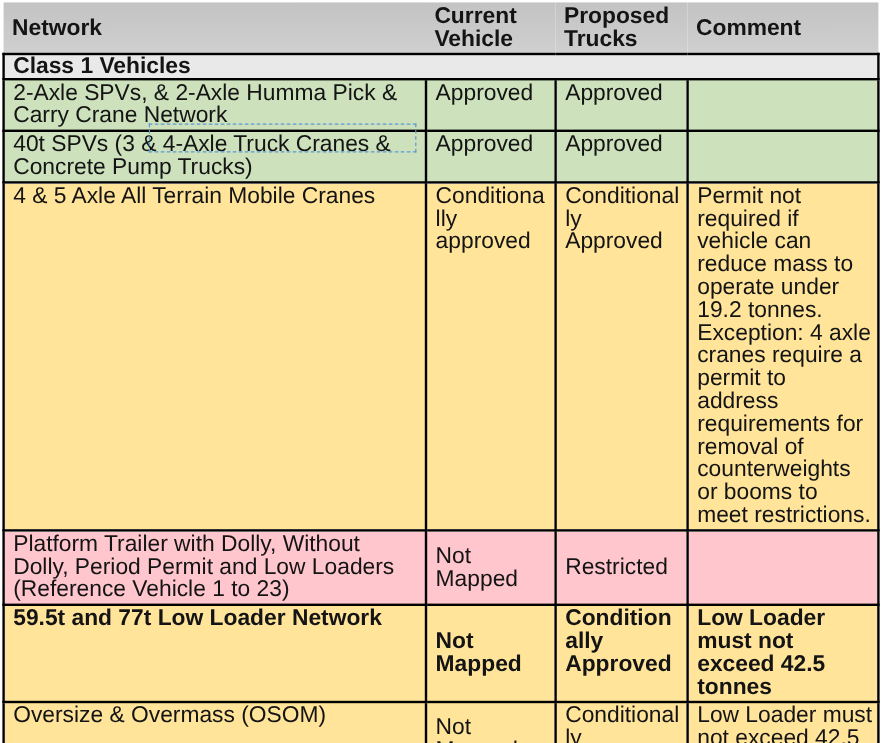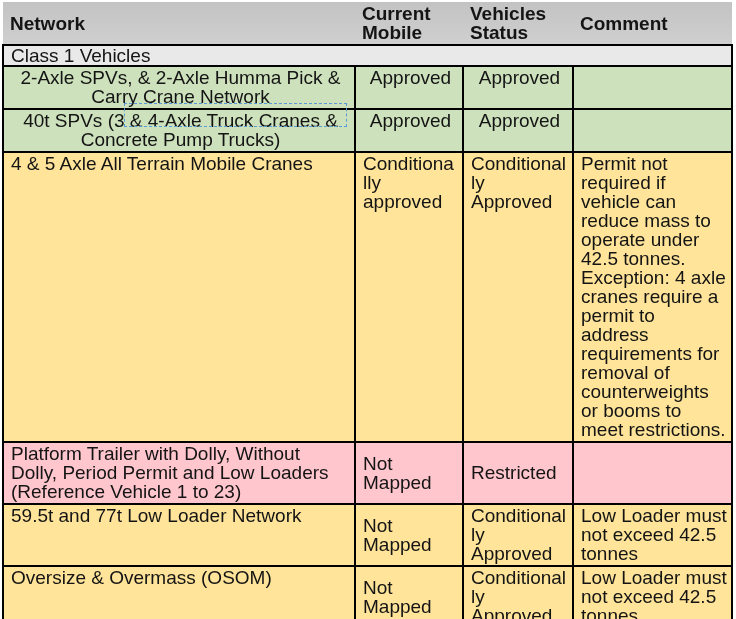--- a/index.html
+++ b/index.html
@@ -44,36 +44,36 @@
     border: 2px solid var(--border-black);
     vertical-align: top;
     padding: 1px 4px 2px 7px;
     overflow: hidden;
     word-wrap: break-word;
   }
 
   tr.section-row { height: 16px; }
   tr.section-row td {
     background: var(--row-gray);
-    font-weight: normal;
+    font-weight: bold;
     padding-top: 0;
     padding-bottom: 0;
   }
 
-  .bg-green  td { background: var(--row-green); text-align: center; }
+  .bg-green  td { background: var(--row-green); }
   .bg-yellow td { background: var(--row-yellow); }
   .bg-pink   td { background: var(--row-pink); }
   .bg-gray   td { background: var(--row-gray); }
 
   .r0 { height: 38px; }
   .r1 { height: 37px; margin-left: 42px; }
   .r2 { height: 228px; }
   .r3 { height: 38px; }
   .r4 { height: 56px; }
-  .r5 { height: 38px; }
+  .r5 { height: 38px; font-weight: bold; }
   .r6 { height: 51px; }
   .r7 { height: 19px; text-decoration: underline; }
 
   td.va-mid { vertical-align: middle; }
   td.va-low { vertical-align: bottom; padding-bottom: 3px; }
 
   .selection-box {
     position: absolute;
     left: 122px;
     top: 101px;
@@ -90,22 +90,22 @@
   <table>
     <colgroup>
       <col class="c-network">
       <col class="c-current">
       <col class="c-proposed">
       <col class="c-comment">
     </colgroup>
     <thead>
       <tr>
         <th>Network</th>
-        <th>Current Mobile</th>
-        <th>Vehicles Status</th>
+        <th>Current Vehicle</th>
+        <th>Proposed Trucks</th>
         <th>Comment</th>
       </tr>
     </thead>
     <tbody id="table-body">
       <tr class="section-row">
         <td colspan="4">Class 1 Vehicles</td>
       </tr>
 
     <tr class="bg-green r0">
           <td class="col-network">2-Axle SPVs, &amp; 2-Axle Humma Pick &amp; Carry Crane Network</td>
@@ -116,21 +116,21 @@
         <tr class="bg-green r1">
           <td class="col-network">40t SPVs (3 &amp; 4-Axle Truck Cranes &amp; Concrete Pump Trucks)</td>
           <td class="col-current">Approved</td>
           <td class="col-proposed">Approved</td>
           <td class="col-comment"></td>
         </tr>
         <tr class="bg-yellow r2">
           <td class="col-network">4 &amp; 5 Axle All Terrain Mobile Cranes</td>
           <td class="col-current">Conditionally approved</td>
           <td class="col-proposed">Conditionally Approved</td>
-          <td class="col-comment">Permit not required if vehicle can reduce mass to operate under 42.5 tonnes. Exception: 4 axle cranes require a permit to address requirements for removal of counterweights or booms to meet restrictions.</td>
+          <td class="col-comment">Permit not required if vehicle can reduce mass to operate under 19.2 tonnes. Exception: 4 axle cranes require a permit to address requirements for removal of counterweights or booms to meet restrictions.</td>
         </tr>
         <tr class="bg-pink r4">
           <td class="col-network">Platform Trailer with Dolly, Without Dolly, Period Permit and Low Loaders (Reference Vehicle 1 to 23)</td>
           <td class="col-current va-mid">Not Mapped</td>
           <td class="col-proposed va-mid">Restricted</td>
           <td class="col-comment"></td>
         </tr>
         <tr class="bg-yellow r5">
           <td class="col-network">59.5t and 77t Low Loader Network</td>
           <td class="col-current va-mid">Not Mapped</td>

